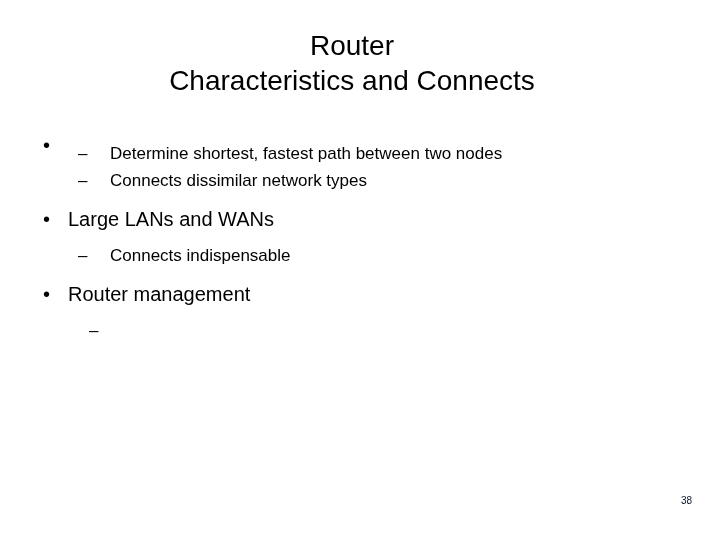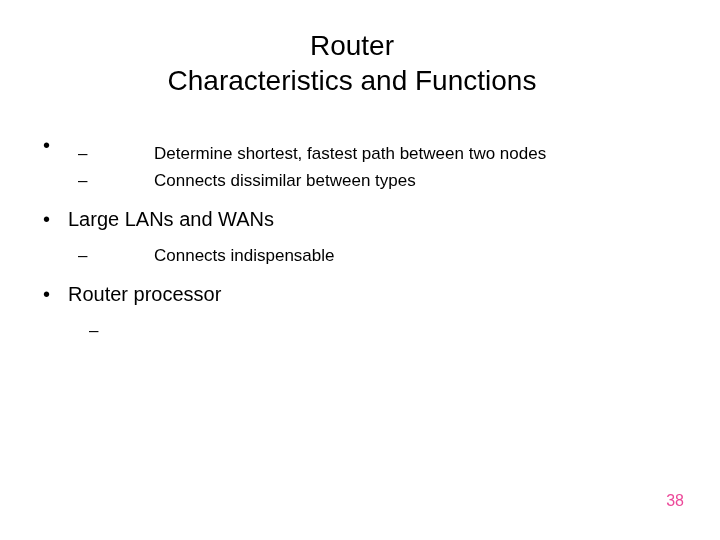--- a/index.html
+++ b/index.html
@@ -74,63 +74,63 @@
     line-height: 27px;
     margin: 0;
   }
   .l2 .dash {
     position: absolute;
     left: 78px;
     top: 0;
     font-size: 17px;
     line-height: 27px;
   }
-  .l2 .txt { display: block; margin-left: 44px; }
+  .l2 .txt { display: block; }
 
   
   .group-3 .l2 { padding-left: 121px; }
   .group-3 .l2 .dash { left: 89px; }
 
   .gap-after-l2 { height: 11px; }
   .gap-small { height: 9px; }
 
   
   .page-number {
     position: absolute;
-    right: 36px;
+    right: 28px;
     top: 494px;
-    font-size: 16px;
+    font-size: 10px;
     line-height: 14px;
-    color: #ec4899;
+    color: #0f172a;
   }
 </style>
 </head>
 <body>
 
 <div class="slide">
 
   <div class="title-block">
     <div class="title-line">Router</div>
-    <div class="title-line">Characteristics and Functions</div>
+    <div class="title-line">Characteristics and Connects</div>
   </div>
 
   <div class="body-block">
 
     <div class="group group-1">
       <div class="l1">
         <span class="dot">•</span>
       </div>
       <div class="gap-small"></div>
       <div class="l2">
         <span class="dash">–</span>
         <span class="txt">Determine shortest, fastest path between two nodes</span>
       </div>
       <div class="l2">
         <span class="dash">–</span>
-        <span class="txt">Connects dissimilar between types</span>
+        <span class="txt">Connects dissimilar network types</span>
       </div>
     </div>
 
     <div class="gap-after-l2"></div>
 
     <div class="group group-2">
       <div class="l1">
         <span class="dot">•</span>
         <span>Large LANs and WANs</span>
       </div>
@@ -139,21 +139,21 @@
         <span class="dash">–</span>
         <span class="txt">Connects indispensable</span>
       </div>
     </div>
 
     <div class="gap-after-l2"></div>
 
     <div class="group group-3">
       <div class="l1">
         <span class="dot">•</span>
-        <span>Router processor</span>
+        <span>Router management</span>
       </div>
       <div class="gap-small"></div>
       <div class="l2" style="max-width:588px;">
         <span class="dash">–</span>
       </div>
     </div>
 
   </div>
 
   <div class="page-number">38</div>

